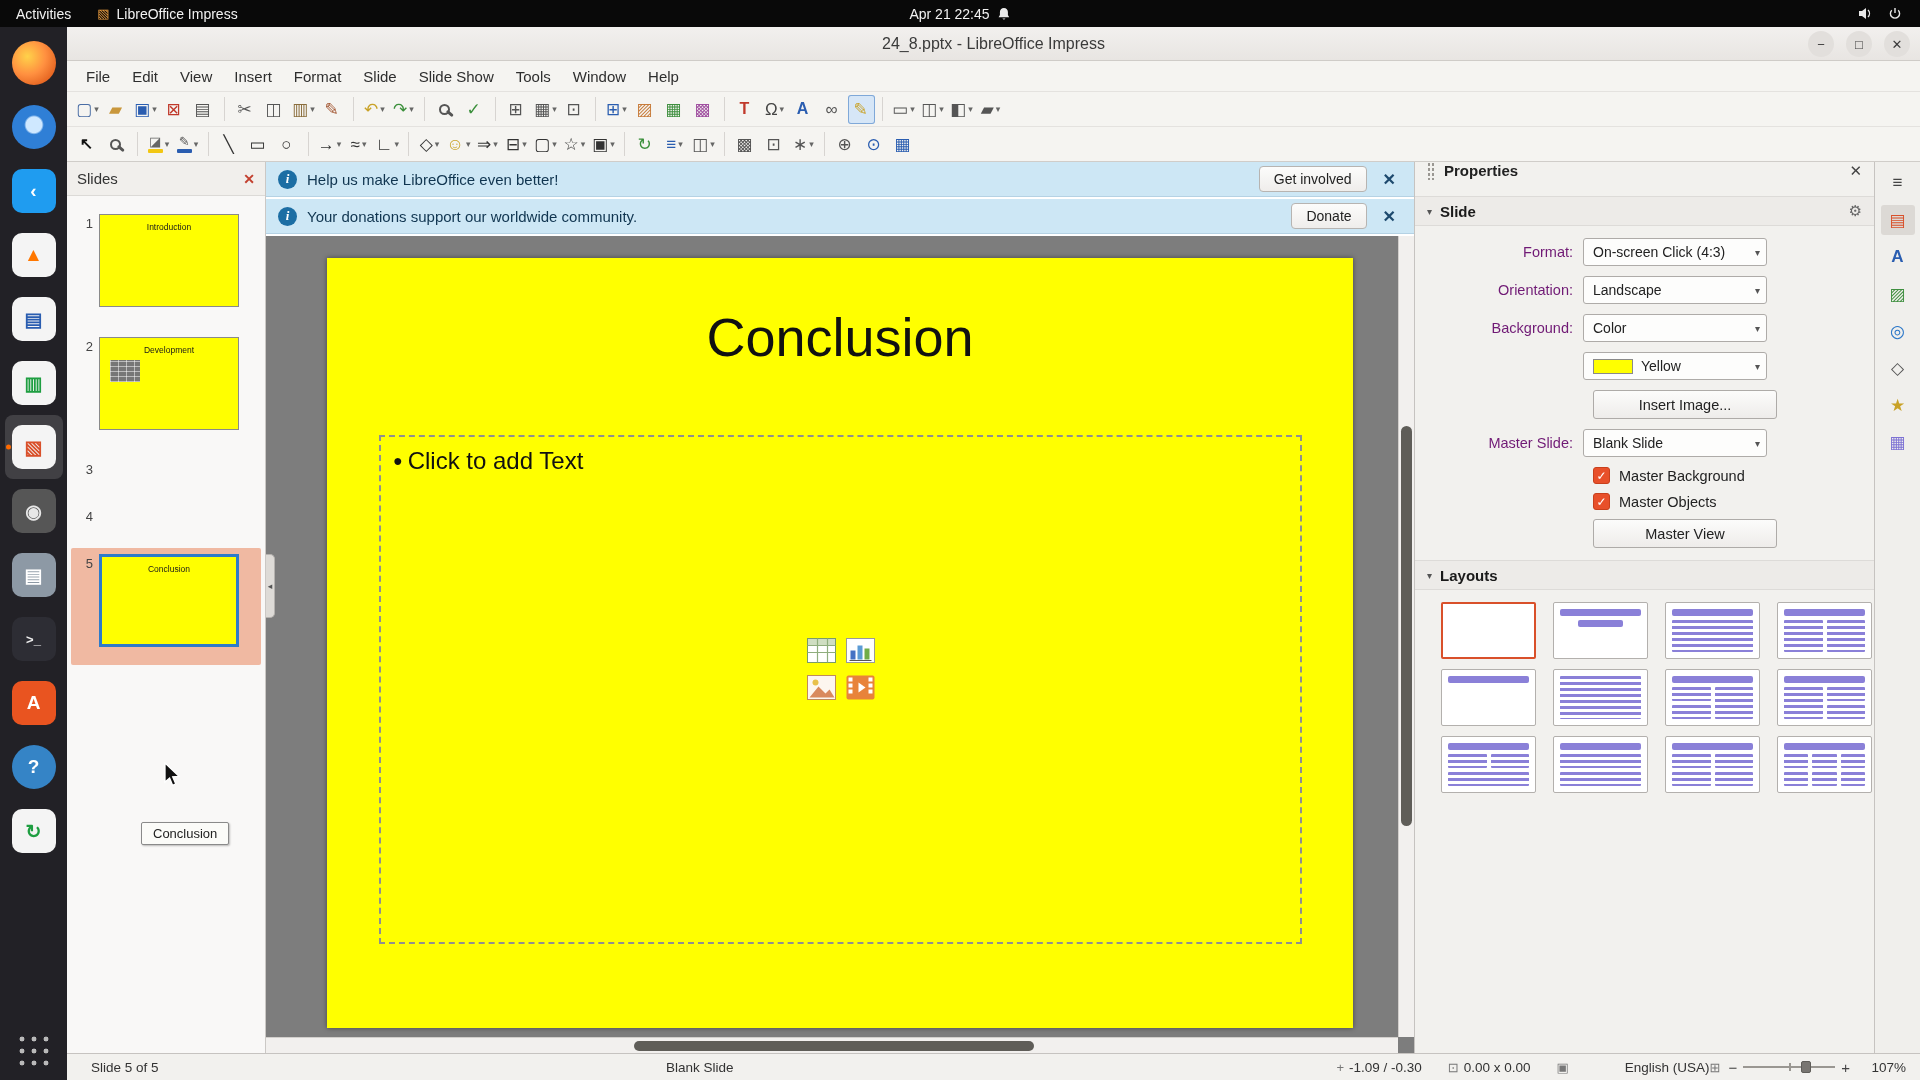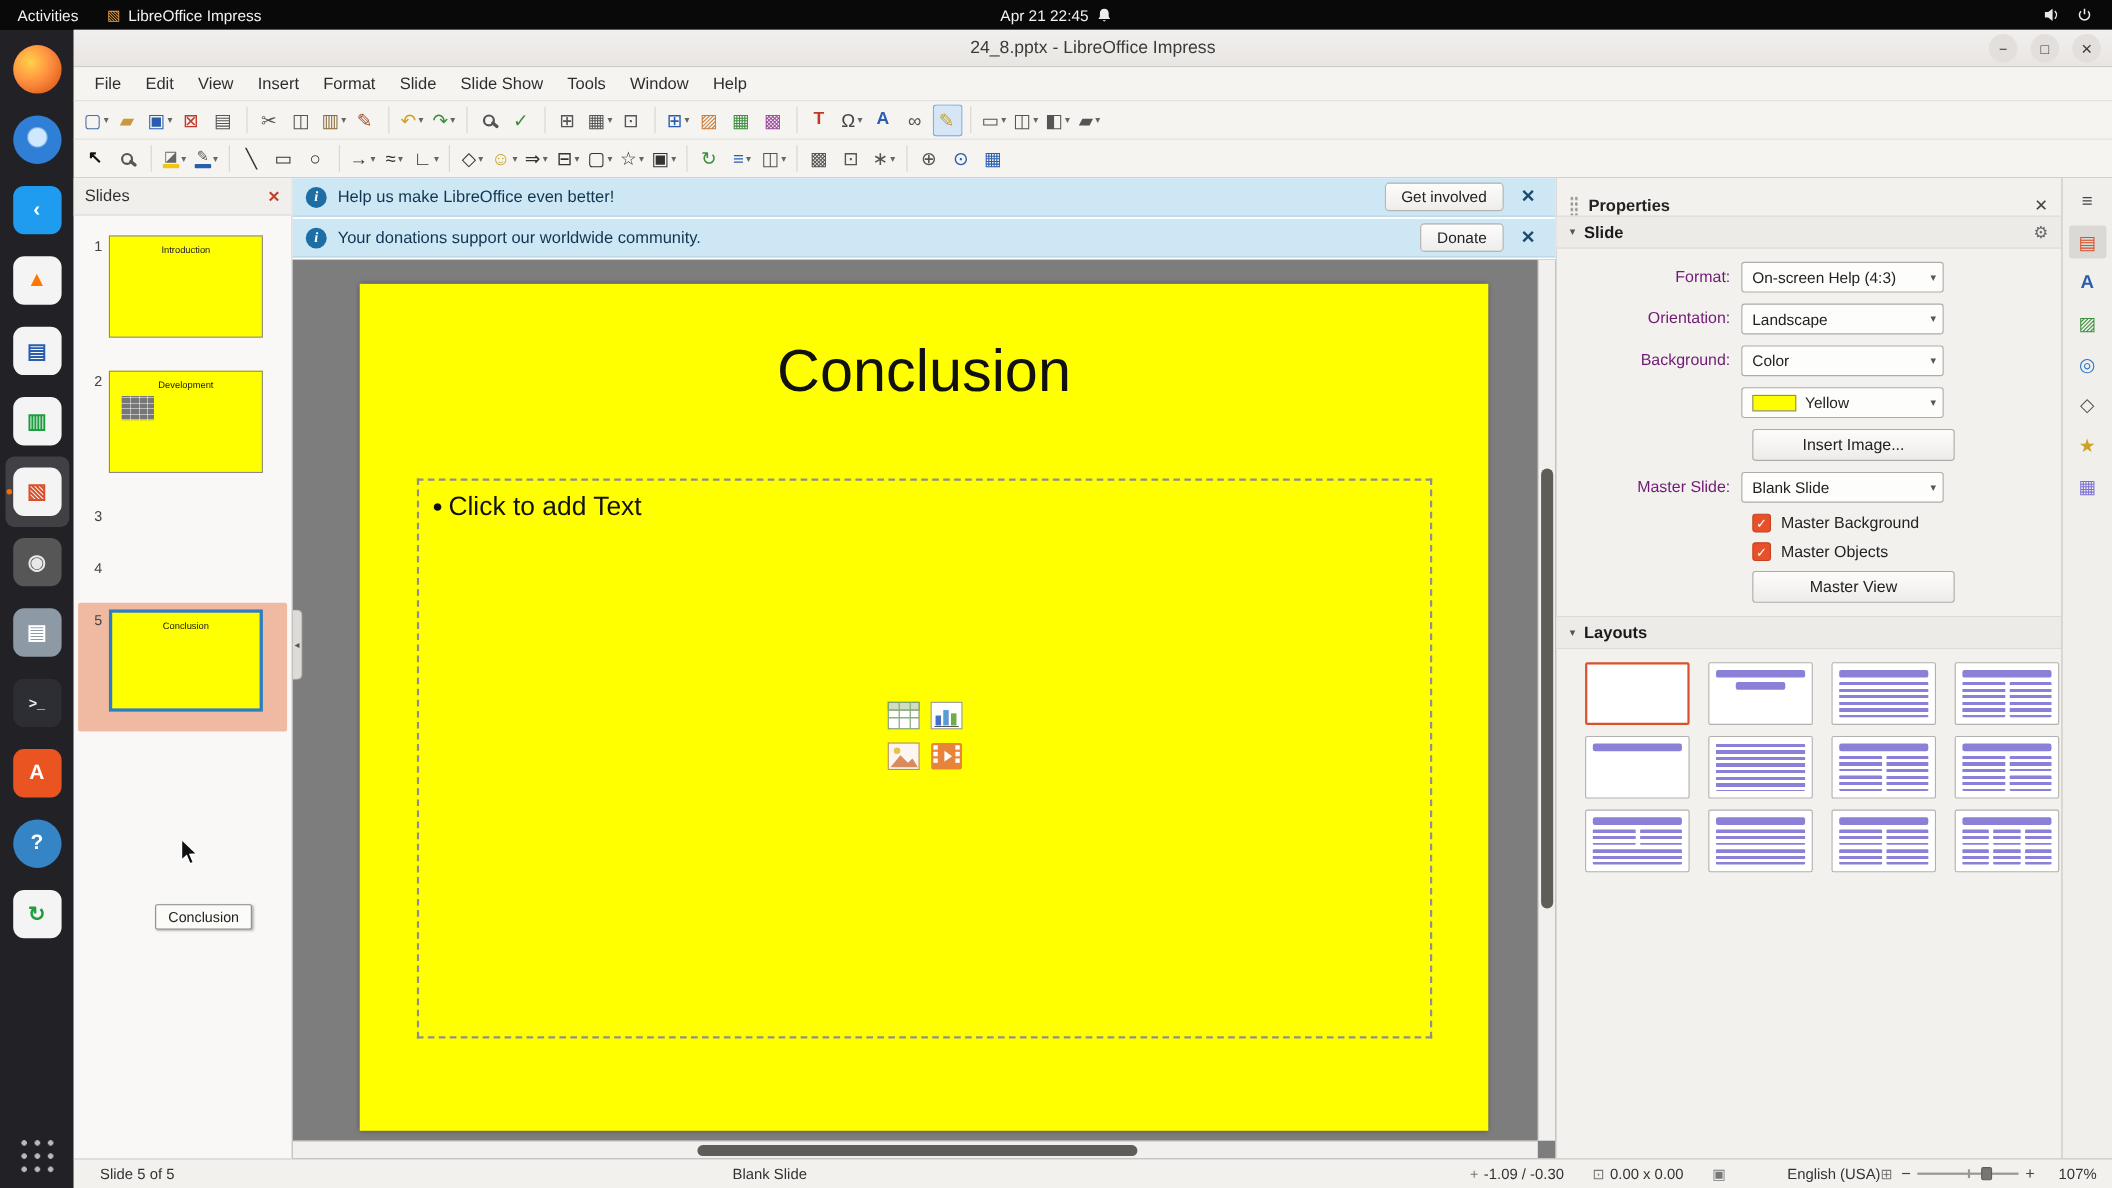--- a/index.html
+++ b/index.html
@@ -74,21 +74,21 @@
 .ph-line{display:flex;align-items:center;padding:10px 6px 0 12px;font-size:24px;color:#111}
 .bullet{font-size:16px;margin-right:5px}
 .ph-icons{position:absolute;left:50%;top:46%;transform:translate(-50%,-50%);display:grid;grid-template-columns:repeat(2,30px);gap:9px}
 .vscroll{position:absolute;top:0;right:0;bottom:16px;width:16px;background:#f2f0ee;border-left:1px solid #d2cfcc}
 .vthumb{position:absolute;left:2px;right:2px;top:190px;height:400px;background:#5f5d58;border-radius:6px}
 .hscroll{position:absolute;left:0;right:16px;bottom:0;height:16px;background:#f2f0ee;border-top:1px solid #d2cfcc}
 .hthumb{position:absolute;top:3px;height:10px;left:368px;width:400px;background:#5f5d58;border-radius:5px}
 .panel-splitter{position:absolute;left:0;top:318px;width:9px;height:64px;background:#dedbd7;border:1px solid #b5b2af;border-left:none;border-radius:0 5px 5px 0;display:flex;align-items:center;justify-content:center;font-size:9px;color:#555;z-index:3}
 
 .props{width:460px;background:#f2f1ee;border-left:1px solid #c6c3c0;display:flex;flex-direction:column;font-size:15px;color:#222;flex:none}
-.props-head{height:34px;display:flex;align-items:flex-end;padding:0 12px;flex:none}
+.props-head{height:34px;display:flex;align-items:flex-start;padding:0 12px;flex:none}
 .grip{width:8px;height:18px;margin-right:9px;background-image:radial-gradient(#9a9792 1.1px,transparent 1.4px);background-size:4px 5px}
 .props-title{font-weight:bold;font-size:15px}
 .props-close{margin-left:auto;color:#444;font-size:15px}
 .sect-head{height:30px;display:flex;align-items:center;padding:0 12px;font-weight:bold;color:#1a1a1a;background:#edebe8;border-top:1px solid #dddbd8;border-bottom:1px solid #dddbd8;flex:none}
 .chev{font-size:10px;margin-right:8px;color:#555;font-weight:normal}
 .gear{margin-left:auto;color:#666;font-size:15px;font-weight:normal}
 .form{padding:12px 0 2px}
 .frow{display:flex;align-items:center;margin:0 0 10px}
 .frow label{width:168px;text-align:right;padding-right:10px;color:#701a75;font-size:14.5px}
 .dd{width:184px;height:28px;background:#fdfdfc;border:1px solid #aeaba8;border-radius:3px;display:flex;align-items:center;padding:0 6px 0 9px;font-size:14px;color:#222}
@@ -579,21 +579,21 @@
           </div>
           <div class="sect-head">
             <span class="chev">▾</span>
             <span>Slide</span>
             <span class="gear">⚙</span>
           </div>
           <div class="form">
             <div class="frow">
               <label>Format:</label>
               <div class="dd">
-                  <span class="val">On-screen Help (4:3)</span>
+                  <span class="val">On-screen Click (4:3)</span>
                   <span class="dda">▾</span>
                 </div>
             </div>
             <div class="frow">
               <label>Orientation:</label>
               <div class="dd">
                   <span class="val">Landscape</span>
                   <span class="dda">▾</span>
                 </div>
             </div>

